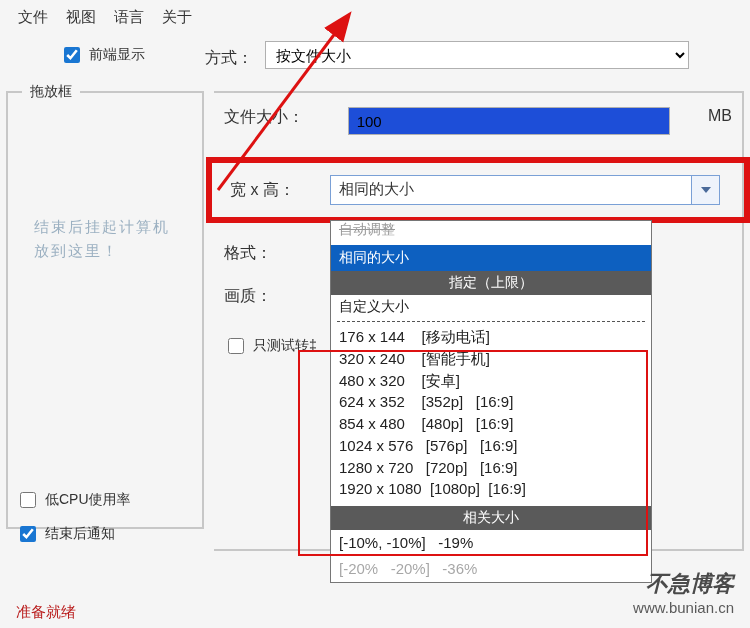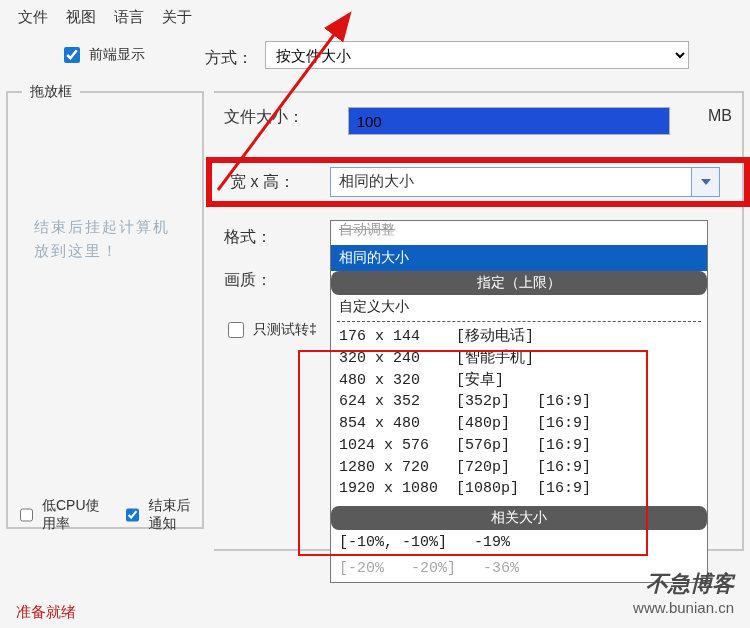--- a/index.html
+++ b/index.html
@@ -10,43 +10,43 @@
     .chk { display: inline-flex; align-items: center; gap: 6px; }
     .chk input { width: 16px; height: 16px; accent-color: #1976d2; }
     .method-row { display: flex; align-items: flex-end; gap: 12px; }
     .method-row select { width: 424px; height: 28px; border: 1px solid #b0b0b0; background: #fff; padding: 2px 6px; font-size: 15px; }
     
     .main { display: flex; gap: 10px; padding: 0 6px; }
     .dragbox { width: 218px; position: relative; }
     .dragbox fieldset { border: 2px solid #c7c7c7; background: #f5f5f5; margin: 0; padding: 14px; height: 446px; }
     .dragbox legend { padding: 0 8px; color: #333; }
     .drag-hint { position: absolute; top: 132px; left: 28px; color: #9bb0c1; font-size: 15px; line-height: 1.6; letter-spacing: 2px; }
-    .sidebar-opts { position: absolute; bottom: 18px; left: 10px; display: flex; flex-direction: row; gap: 12px; }
+    .sidebar-opts { position: absolute; bottom: 6px; left: 10px; display: flex; flex-direction: column; gap: 12px; }
     
     .rightpanel { width: 530px; border: 2px solid #c7c7c7; border-left-width: 0; background: #f5f5f5; height: 460px; position: relative; margin-top: 8px; padding: 14px 10px 0 10px; }
     .row { display: flex; gap: 32px; margin-bottom: 22px; }
     .row-label { width: 100px; font-size: 16px; }
     .text-input { width: 350px; height: 28px; border: 1px solid #b0b0b0; padding: 2px 8px; background: #1d4ed8; font-size: 15px; }
     .unit { margin-left: 6px; font-size: 16px; }
 
-    .highlight-row { border: 6px solid #d11; padding: 4px 10px; margin-left: -18px; margin-right: -18px; margin-bottom: 20px; display: flex; align-items: center; gap: 14px; }
+    .highlight-row { border: 6px solid #d11; padding: 12px 10px; margin-left: -18px; margin-right: -18px; margin-bottom: 20px; display: flex; align-items: center; gap: 14px; }
     .highlight-row .row-label { width: 94px; padding-left: 8px; }
 
     .combo { width: 390px; height: 30px; border: 1px solid #7aa0d6; background: #fff; display: flex; position: relative; }
     .combo-value { flex: 1; padding: 4px 8px; font-size: 15px; }
     .combo-btn { width: 28px; border-left: 1px solid #7aa0d6; background: #eef3fb; display: flex; align-items: center; justify-content: center; }
     .combo-btn svg { width: 10px; height: 6px; }
 
-    .dropdown { position: absolute; left: 330px; top: 220px; width: 378px; border: 1px solid #767676; background: #fff; z-index: 20; font-size: 14px; color: #222; }
+    .dropdown { position: absolute; left: 330px; top: 220px; width: 322px; border: 1px solid #767676; background: #fff; z-index: 20; font-size: 14px; color: #222; }
     .dropdown .partial-top { height: 24px; overflow: hidden; border-bottom: none; text-decoration: line-through; color: #999; padding-left: 8px; }
     .dropdown .selected { background: #0d60c0; color: #fff; padding: 4px 8px; }
-    .dropdown .section-header { background: #5a5a5a; color: #fff; text-align: center; padding: 3px 0; border-radius: 8px; }
+    .dropdown .section-header { background: #5a5a5a; color: #fff; text-align: center; padding: 3px 0; }
     .dropdown .plain { padding: 3px 8px; }
     .dropdown .dashed { border-top: 1px dashed #555; margin: 2px 6px; }
-    .dropdown .sizes { padding: 2px 8px; font-family: Liberation Mono, monospace; font-size: 15px; line-height: 1.45; white-space: pre; }
+    .dropdown .sizes { padding: 2px 8px; font-family: Liberation Sans, sans-serif; font-size: 15px; line-height: 1.45; white-space: pre; }
     .dropdown-inner-box { position: absolute; border: 2px solid #d11; left: 298px; top: 350px; width: 350px; height: 206px; z-index: 25; pointer-events: none; }
 
     .status { position: absolute; bottom: 6px; left: 16px; color: #b91c1c; font-size: 15px; }
 
     .arrow-svg { position: absolute; left: 188px; top: 10px; width: 200px; height: 190px; z-index: 30; pointer-events: none; }
     .watermark { position: absolute; right: 16px; bottom: 12px; color: #5a5a5a; font-family: Arial, sans-serif; font-size: 15px; z-index: 50; }
     .wm-title { font-size: 22px; font-weight: bold; font-style: italic; color: #4a4a4a; text-align: right; }
 
     .faded-logo { position: absolute; color: rgba(0,0,0,0.04); font-size: 18px; font-weight: bold; pointer-events: none; }
     .l1 { top: 150px; left: 34px; }

